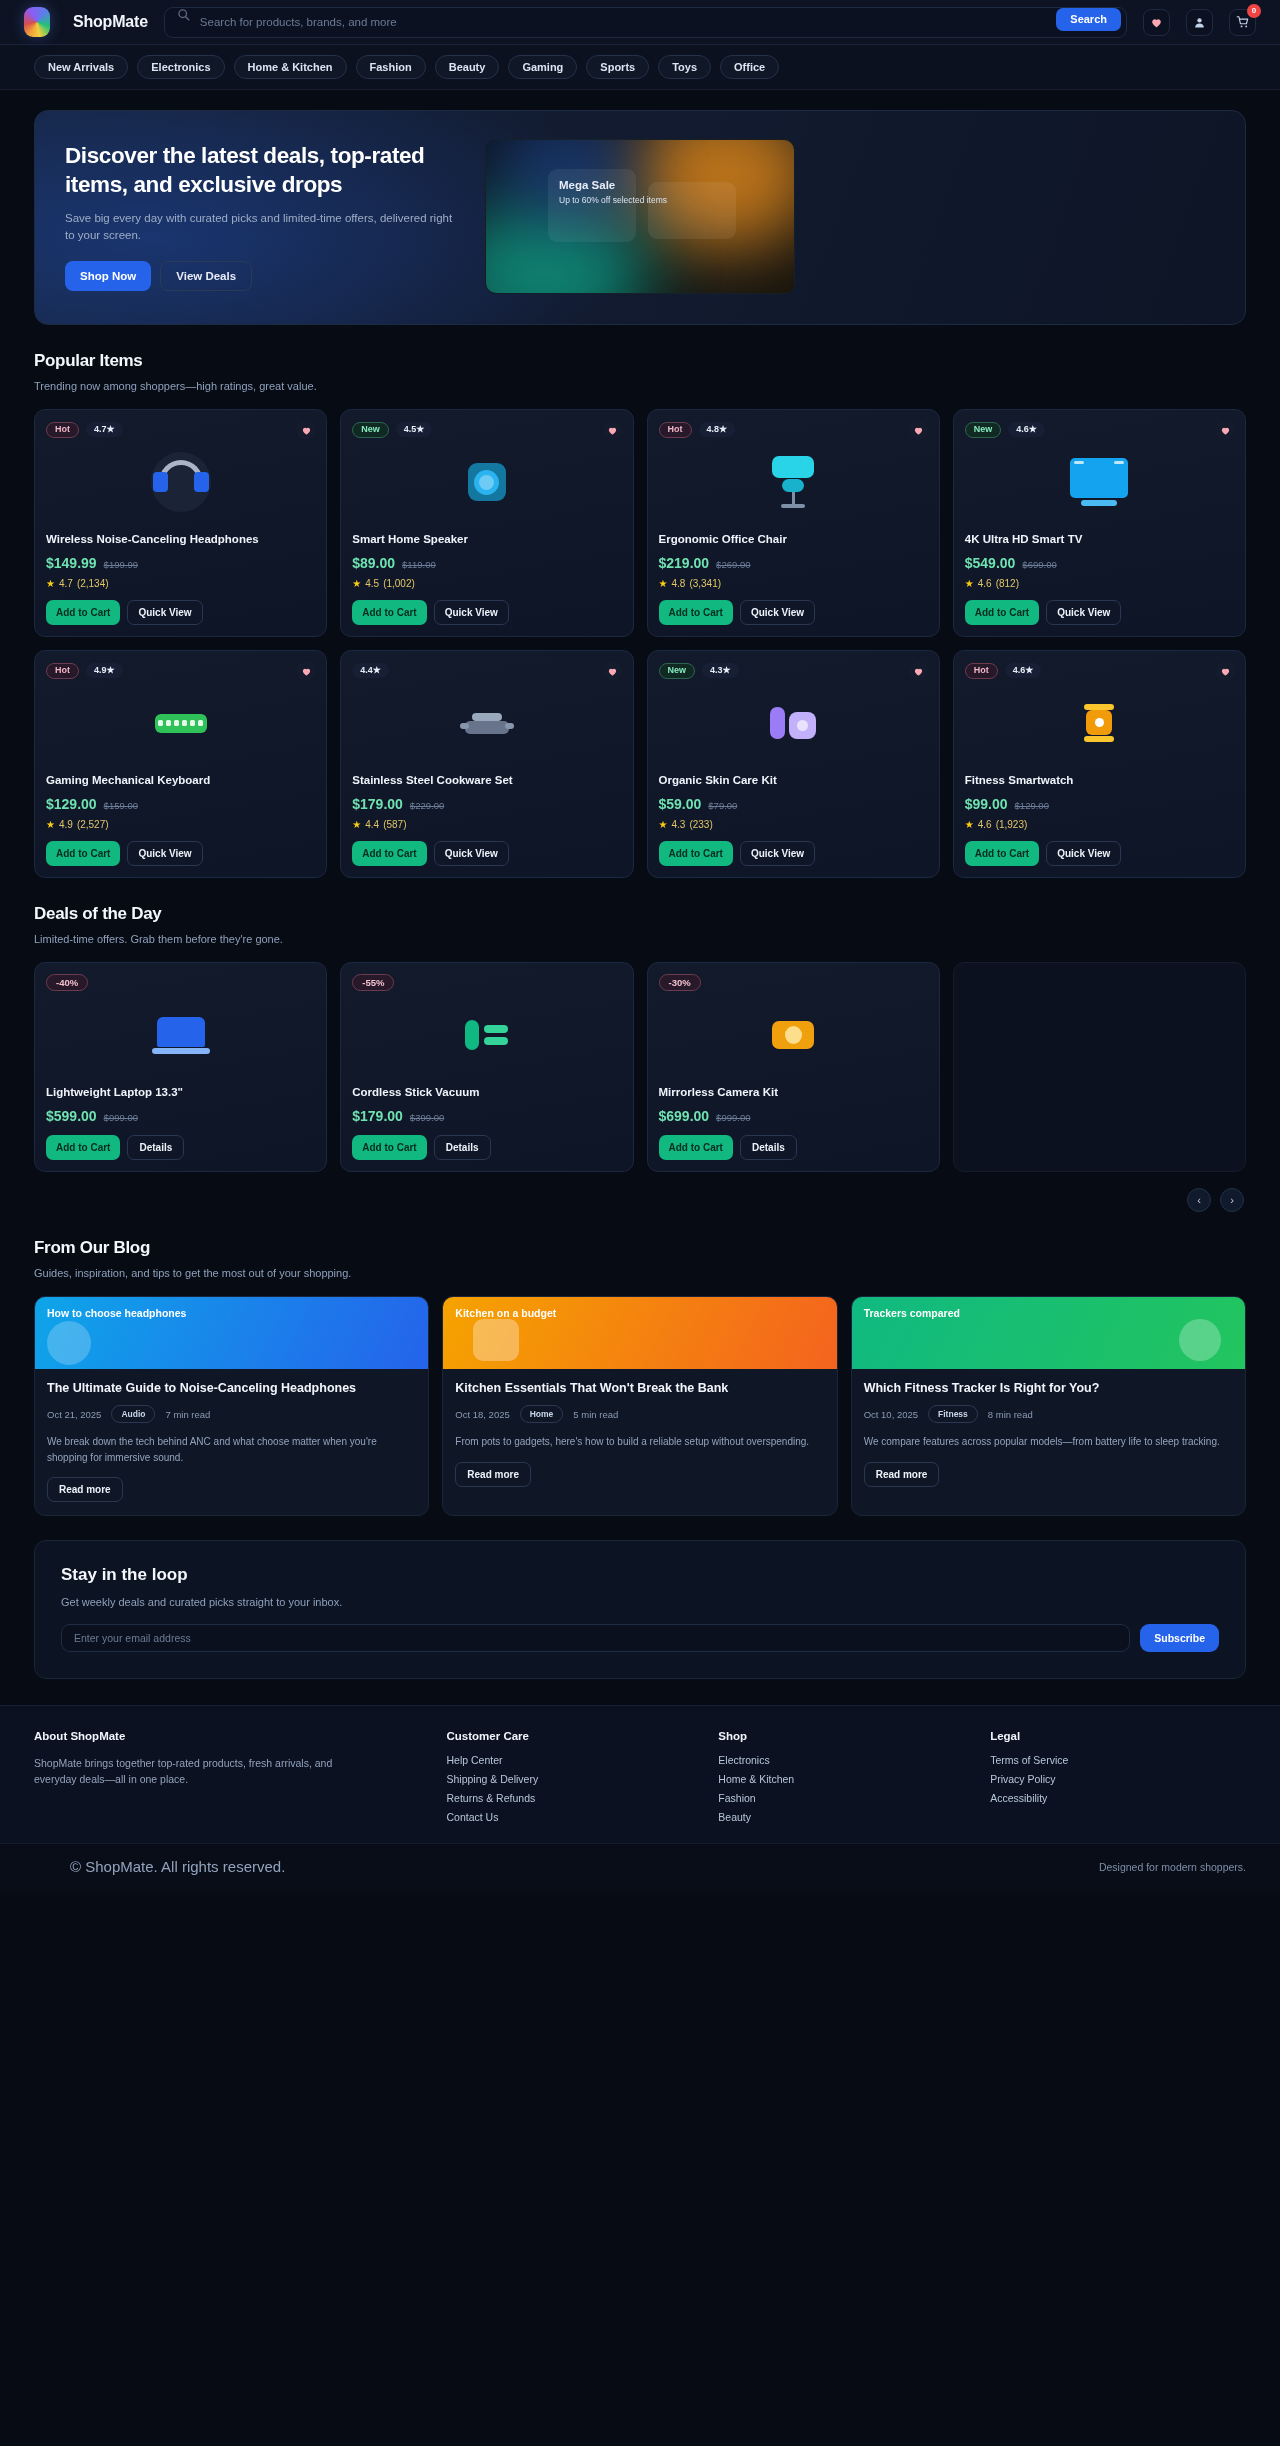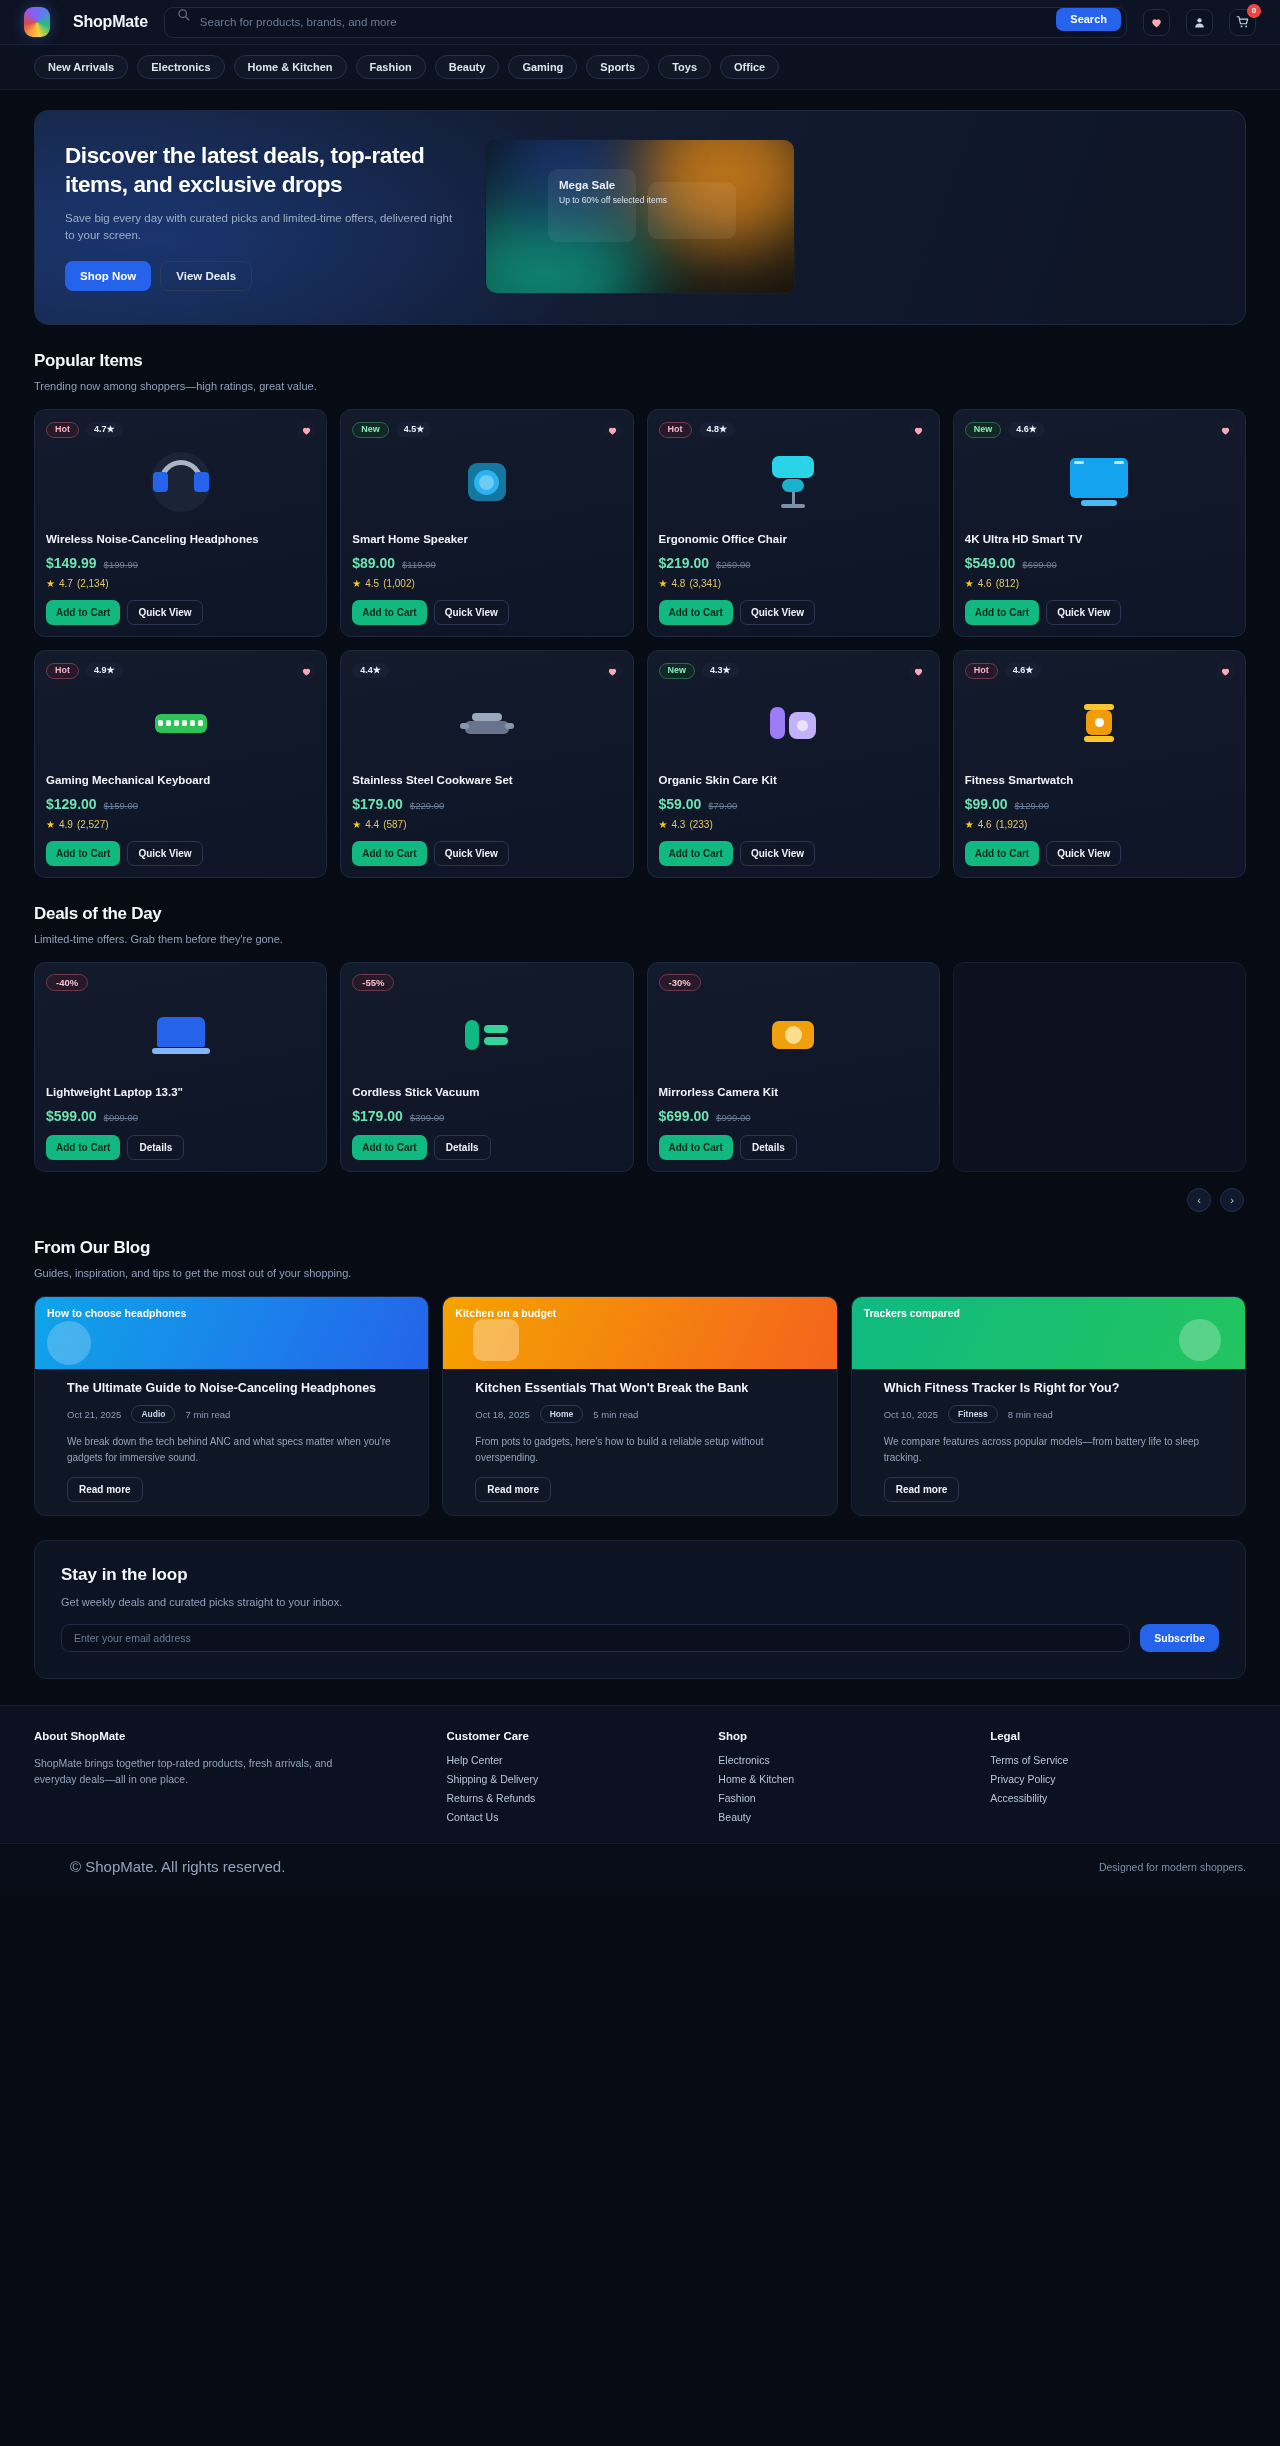--- a/index.html
+++ b/index.html
@@ -273,21 +273,21 @@
   
   .grid3 { display: grid; grid-template-columns: repeat(3, 1fr); gap: 13px; margin-top: 17px; }
   .bcard {
     background: #0f1726; border: 1px solid #1b2539;
     border-radius: 11px; overflow: hidden;
     display: flex; flex-direction: column;
   }
   .bhero { height: 72px; position: relative; padding: 10px 12px; }
   .bhero-label { font-size: 10.5px; font-weight: bold; color: #fff; position: relative; z-index: 2; }
   .bhero-shape { position: absolute; }
-  .bbody { padding: 11px 12px 13px; margin-left: 20px; }
+  .bbody { padding: 11px 12px 13px; }
   .btitle { font-size: 12.5px; font-weight: bold; color: #f2f6fc; line-height: 1.28; }
   .bmeta { margin-top: 9px; display: flex; align-items: center; gap: 10px; font-size: 9.5px; color: #8b9bb5; }
   .btag { border: 1px solid #2a3853; border-radius: 999px; padding: 3px 9px; font-size: 8.5px; font-weight: bold; color: #c9d6ea; }
   .bexc { margin-top: 11px; font-size: 10px; line-height: 1.55; color: #93a3bd; }
   .btn-read {
     margin-top: 12px; background: transparent; color: #eef2f9;
     border: 1px solid #293752; border-radius: 7px;
     padding: 6px 11px; font-size: 10px; font-weight: bold;
     cursor: pointer; font-family: "Liberation Sans", sans-serif;
   }
@@ -784,21 +784,21 @@
     <div class="grid3" id="blog-grid">
         <div class="bcard">
           <div class="bhero" style="background: linear-gradient(115deg, rgb(14, 165, 233), rgb(37, 99, 235));">
             <div class="bhero-shape" style="width:44px;height:44px;border-radius:50%;background:rgba(255,255,255,.22);left:12px;top:24px;"></div>
             <div class="bhero-label">How to choose headphones</div>
           </div>
           <div class="bbody"><div class="btitle">The Ultimate Guide to Noise-Canceling Headphones</div><div class="bmeta">
               <span>Oct 21, 2025</span>
               <span class="btag">Audio</span>
               <span>7 min read</span>
-            </div><div class="bexc">We break down the tech behind ANC and what specs matter when you're gadgets for immersive sound.</div><button class="btn-read">Read more</button></div>
+            </div><div class="bexc">We break down the tech behind ANC and what choose matter when you're shopping for immersive sound.</div><button class="btn-read">Read more</button></div>
         </div>
         <div class="bcard">
           <div class="bhero" style="background: linear-gradient(115deg, rgb(245, 163, 0), rgb(244, 99, 30));">
             <div class="bhero-shape" style="width:46px;height:42px;border-radius:10px;background:rgba(255,255,255,.32);left:30px;top:22px;"></div>
             <div class="bhero-label">Kitchen on a budget</div>
           </div>
           <div class="bbody"><div class="btitle">Kitchen Essentials That Won't Break the Bank</div><div class="bmeta">
               <span>Oct 18, 2025</span>
               <span class="btag">Home</span>
               <span>5 min read</span>

